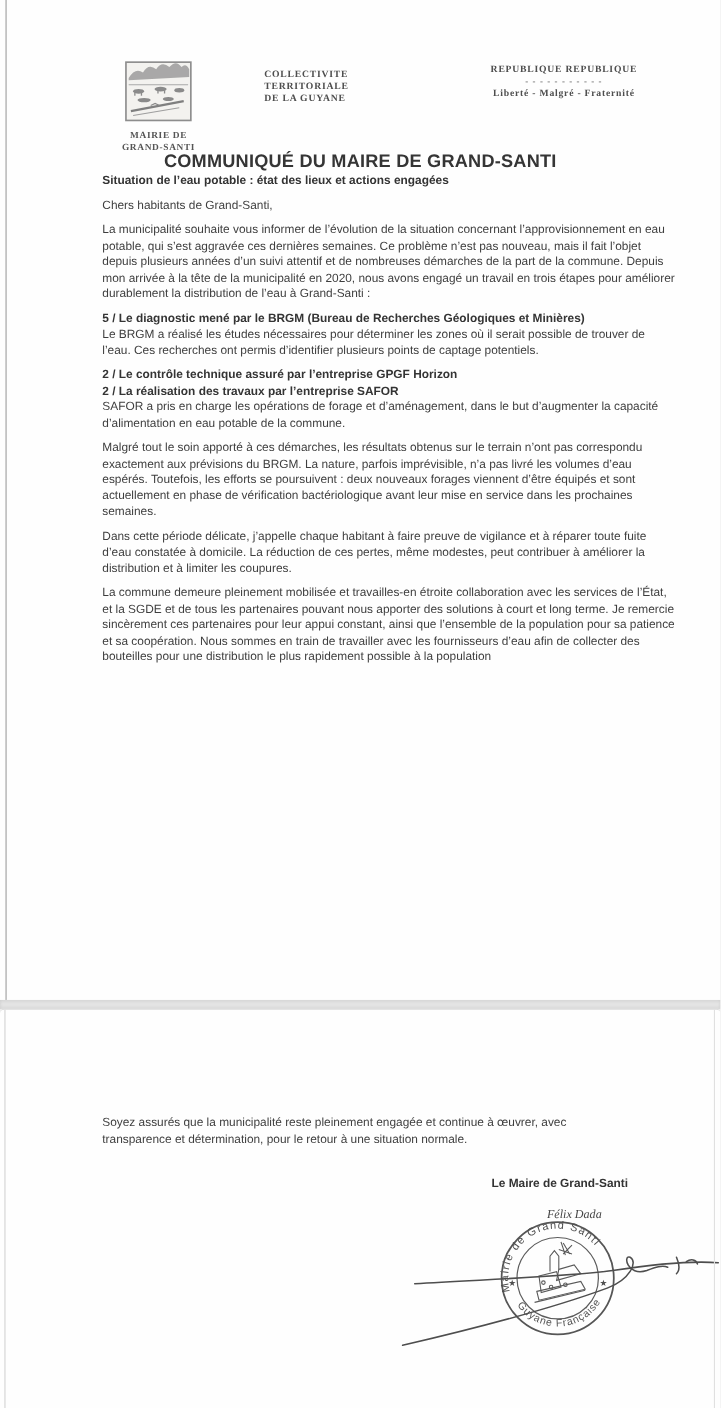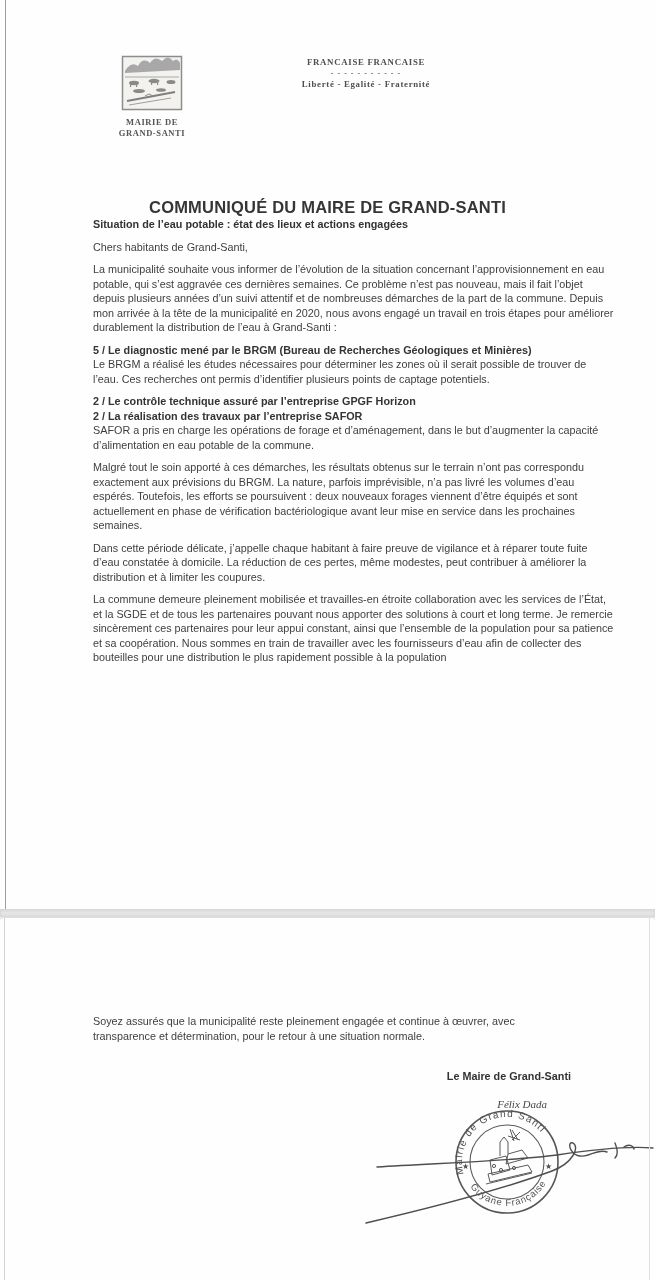--- a/index.html
+++ b/index.html
@@ -19,21 +19,21 @@
   .crest { display:block; margin:0 auto; }
   .logo-caption { margin-top:6px; font-family:"Liberation Serif", serif; font-weight:bold;
                   font-size:8.5px; letter-spacing:.6px; color:#555; line-height:10.5px; }
   .coll-block { margin-left:45px; width:150px; font-family:"Liberation Serif", serif; font-weight:bold;
                 font-size:8.8px; letter-spacing:.7px; color:#4e4e4e; line-height:11px; padding-top:7px; }
   .rep-block { margin-left:60px; width:190px; text-align:center; font-family:"Liberation Serif", serif;
                font-weight:bold; font-size:8.8px; letter-spacing:.7px; color:#4e4e4e; line-height:9px; padding-top:3px; }
   .rep-dashes { font-size:8px; letter-spacing:1px; color:#666; margin:2px 0; }
 
   
-  .title { text-align:center; margin-top:60px; font-size:16.5px; font-weight:bold; color:#353535; letter-spacing:.2px; }
+  .title { text-align:center; font-size:16.5px; font-weight:bold; color:#353535; letter-spacing:.2px; }
   .body-text { padding:0 40px 0 93px; color:#3e3e3e; font-size:10.8px; line-height:14.5px; }
   .subject { font-weight:bold; color:#333; margin:31px 0 12px; }
   .body-text p { margin:0 0 8px; }
   .sec-head { font-weight:bold; color:#343434; margin:0 !important; }
   .sec-body { margin:0 0 8px; }
 
   
   .closing { padding:96px 92px 0 93px; color:#3e3e3e; font-size:10.8px; line-height:15px; }
   .sig-role { position:absolute; top:152px; right:84px; font-weight:bold; font-size:10.8px; color:#333; }
   .sig-name { position:absolute; top:180px; right:108px; font-family:"Liberation Serif", serif;
@@ -70,25 +70,30 @@
           <path d="M6,46 L54,37" stroke="#7f7f7f" stroke-width="2"></path>
           <path d="M8,50 L50,43" stroke="#9e9e9e" stroke-width="1"></path>
           <path d="M24,41 l4,-2 l4,2" stroke="#8a8a8a" stroke-width="1" fill="none"></path>
         </svg>
         <div class="logo-caption">
           <div>MAIRIE DE</div>
           <div>GRAND-SANTI</div>
         </div>
       </div>
 
+      <div class="coll-block">
+        <div>COLLECTIVITE</div>
+        <div>TERRITORIALE</div>
+        <div>DE LA GUYANE</div>
+      </div>
 
       <div class="rep-block">
-        <div>FRANCAISE FRANCAISE</div>
+        <div>REPUBLIQUE REPUBLIQUE</div>
         <div class="rep-dashes">- - - - - - - - - - -</div>
-        <div>Liberté - Egalité - Fraternité</div>
+        <div>Liberté - Malgré - Fraternité</div>
       </div>
     </div>
 
     <h1 class="title">COMMUNIQUÉ DU MAIRE DE GRAND-SANTI</h1>
 
     <div class="body-text">
       <p class="subject">Situation de l’eau potable : état des lieux et actions engagées</p>
       <p>Chers habitants de Grand-Santi,</p>
       <p>La municipalité souhaite vous informer de l’évolution de la situation concernant l’approvisionnement en eau potable, qui s’est aggravée ces dernières semaines. Ce problème n’est pas nouveau, mais il fait l’objet depuis plusieurs années d’un suivi attentif et de nombreuses démarches de la part de la commune. Depuis mon arrivée à la tête de la municipalité en 2020, nous avons engagé un travail en trois étapes pour améliorer durablement la distribution de l’eau à Grand-Santi :</p>
 

